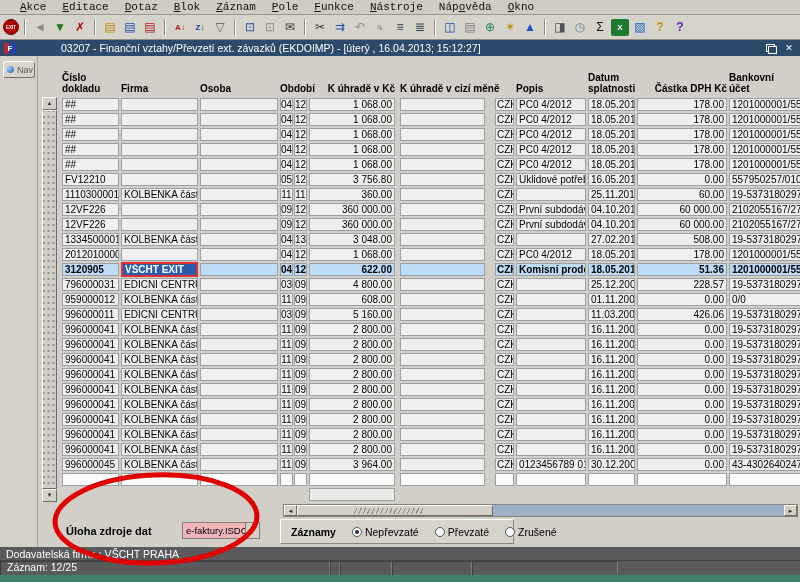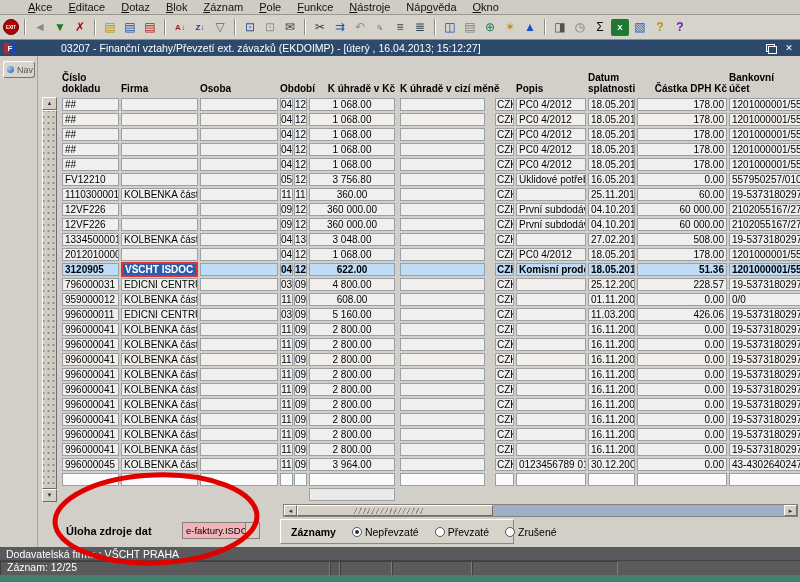--- a/index.html
+++ b/index.html
@@ -3,21 +3,21 @@
 <meta charset="utf-8">
 <style>
   * { box-sizing: border-box; margin: 0; padding: 0; }
   body { font-family: "Liberation Sans", sans-serif; background: #ffffff; }
   .screen { position: relative; width: 800px; height: 582px; overflow: hidden;
             background: #d4d0c8; font-family: "Liberation Sans", sans-serif; }
 
   
   .menubar { position: absolute; left:0; top:0; width:800px; height:15px;
              background:#cfccc4; border-bottom:1px solid #9a978f;
-             display:flex; align-items:center; padding-left:20px; font-size:11px; color:#111; }
+             display:flex; align-items:center; padding-left:12px; font-size:11px; color:#111;font-family:Liberation Mono, monospace; }
   .mitem { padding:0 8px; cursor:default; white-space:nowrap; }
   .mitem u { text-decoration: underline; }
 
   
   .toolbar { position:absolute; left:0; top:15px; width:800px; height:25px;
              background:#d6d3cb; border-bottom:1px solid #8e8b84;
              display:flex; align-items:center; padding-left:3px; gap:2px; }
   .ticon { width:18px; height:17px; display:inline-flex; align-items:center; justify-content:center;
            font-size:12px; line-height:17px; cursor:default; border-radius:2px; }
   .ic-exit { font-size:4.5px; font-weight:bold; width:16px; height:16px; border-radius:50%;
@@ -75,21 +75,21 @@
             background-size: 5px 6px; background-position: 3px 3px; }
 
   
   .rowslayer { position:absolute; left:0; top:0; width:762px; height:491px; }
   .trow { position:absolute; left:0; width:762px; height:15px; }
   .cell { position:absolute; top:1px; height:13px; background:#f0efee;
           border:1px solid #98a0a8; font-size:10px; line-height:11px; padding:0 2px;
           overflow:hidden; white-space:nowrap; color:#000; }
   .c-cislo{left:24px;width:57px} .c-firma{left:83px;width:77px} .c-osoba{left:162px;width:78px}
   .c-obd1{left:242px;width:13px;text-align:center;padding:0} .c-obd2{left:256px;width:13px;text-align:center;padding:0}
-  .c-uhrada{left:271px;width:86px;text-align:center} .c-cizi{left:362px;width:85px}
+  .c-uhrada{left:271px;width:86px;text-align:right} .c-cizi{left:362px;width:85px}
   .c-mena{left:457px;width:19px;padding:0 1px} .c-popis{left:478px;width:70px}
   .c-datum{left:550px;width:47px} .c-dph{left:599px;width:90px;text-align:right}
   .c-bank{left:691px;width:78px}
   .trow.sel .cell { background:#bedcf8; }
   .cell.selcell { background:#2a5cab !important; color:#fff; border:2px solid #e03030 !important;
                   top:0; height:15px; }
   .trow.emptyrow .cell { background:#fbfbfb; }
 
   
   .sumfield { position:absolute; left:271px; top:432px; width:86px; height:13px;
@@ -386,21 +386,21 @@
           <div class="cell c-uhrada">1 068.00</div>
           <div class="cell c-cizi"></div>
           <div class="cell c-mena">CZK</div>
           <div class="cell c-popis">PC0 4/2012</div>
           <div class="cell c-datum">18.05.2012</div>
           <div class="cell c-dph">178.00</div>
           <div class="cell c-bank">1201000001/5500</div>
         </div>
         <div class="trow sel" style="top: 206px; font-weight: bold;">
           <div class="cell c-cislo">3120905</div>
-          <div class="cell c-firma selcell">VŠCHT ISDOC</div>
+          <div class="cell c-firma selcell">VŠCHT EXIT</div>
           <div class="cell c-osoba"></div>
           <div class="cell c-obd1">04</div>
           <div class="cell c-obd2">12</div>
           <div class="cell c-uhrada">622.00</div>
           <div class="cell c-cizi"></div>
           <div class="cell c-mena">CZK</div>
           <div class="cell c-popis">Komisní prodej</div>
           <div class="cell c-datum">18.05.2012</div>
           <div class="cell c-dph">51.36</div>
           <div class="cell c-bank">1201000001/5500</div>

